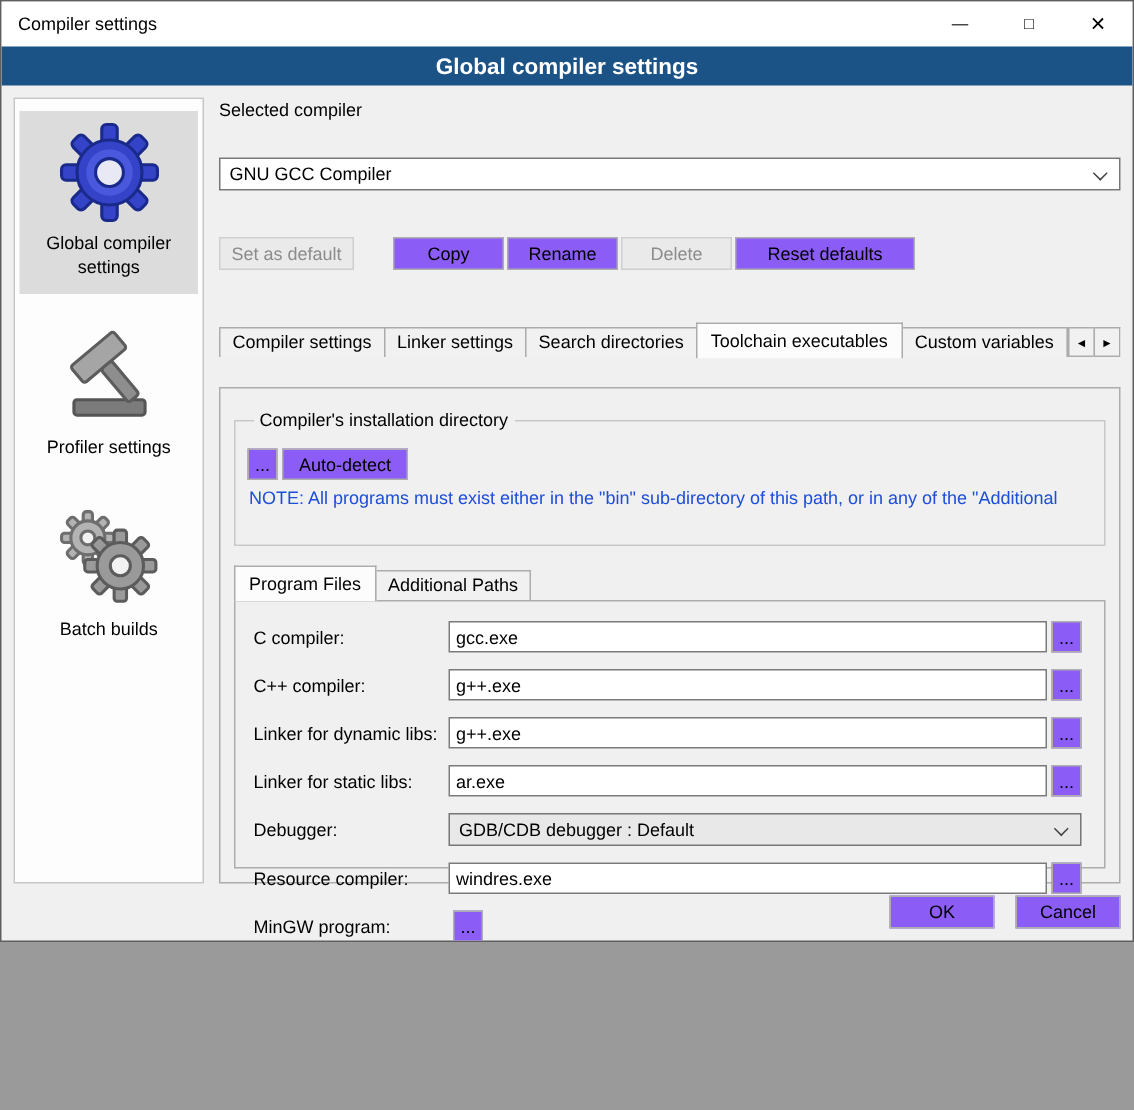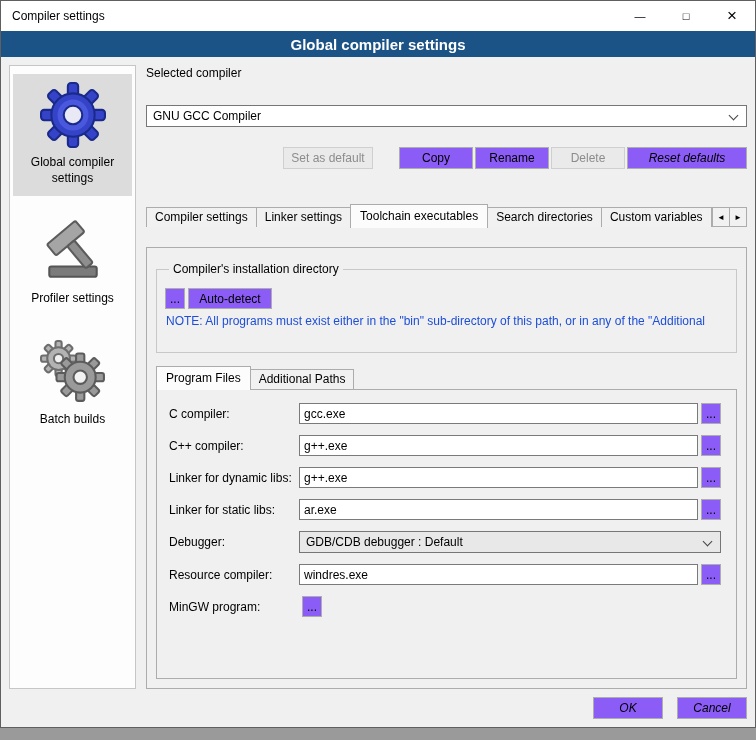--- a/index.html
+++ b/index.html
@@ -4,21 +4,21 @@
 <style>
   * { box-sizing: border-box; margin: 0; padding: 0; }
   html,body { background:#9a9a9a; }
   body {
     font-family: "Liberation Sans", sans-serif;
     font-size: 12px;
     color: #000;
     width: 756px; height: 740px;
   }
   .window {
-    width: 756px; height: 728px;
+    width: 756px; height: 628px;
     background: #f0f0f0;
     border: 1px solid #5f5f5f;
     display: flex; flex-direction: column;
     overflow: hidden;
   }
   
   .titlebar { height: 30px; background: #ffffff; display: flex; align-items: stretch; flex: 0 0 auto; }
   .titlebar .title { flex: 1; display: flex; align-items: center; padding-left: 11px; font-size: 12px; }
   .win-controls { display: flex; }
   .win-btn { width: 46px; display: flex; align-items: center; justify-content: center; color: #000; }
@@ -62,25 +62,25 @@
     transform: rotate(45deg);
   }
 
   .btn {
     height: 22px; background: #8b5cf6; border: 1px solid #adadad;
     display: flex; align-items: center; justify-content: center;
     white-space: nowrap;
   }
   .btn.disabled { background: #eaeaea; border-color: #cfcfcf; color: #8c8c8c; }
 
-  .btn-row { display: flex; justify-content: flex-end; margin-top: 0; gap: 2px; }
+  .btn-row { display: flex; justify-content: flex-start; margin-top: 11px; gap: 2px; }
   .b-set { width: 90px; }
   .b-copy { width: 74px; margin-left: 24px; }
   .b-ren, .b-del { width: 74px; }
-  .b-reset { width: 120px; font-style: italic; }
+  .b-reset { width: 120px; }
 
   
   .tabs-wrap { position: relative; height: 25px; overflow: hidden; z-index: 2; flex: 0 0 auto; }
   .tabs-wrap.outer { margin-top: 14px; }
   .tabs { display: flex; align-items: flex-end; height: 24px; white-space: nowrap; }
   .tab {
     height: 20px; line-height: 19px; padding: 0 8px;
     background: #f1f1f1; border: 1px solid #acacac; border-bottom: none;
     margin-left: -1px; flex: 0 0 auto;
   }
@@ -128,21 +128,21 @@
   .frow .flabel { width: 130px; flex: 0 0 auto; }
   .tinput {
     flex: 1; min-width: 0; height: 21px; border: 1px solid #7a7a7a; background: #fff;
     padding: 0 4px; font: inherit; color: #000;
   }
   .frow .dots { margin-left: 3px; }
   .frow .combo { flex: 1; height: 22px; }
 
   
   .footer { display: flex; justify-content: flex-end; gap: 14px; padding-top: 8px; flex: 0 0 auto; }
-  .footer .btn { width: 70px; font-style: italic; }
+  .footer .btn { width: 70px; }
 
   svg { display: block; }
 </style>
 </head>
 <body>
 
 <div class="window">
 
   <div class="titlebar">
     <span class="title">Compiler settings</span>
@@ -233,22 +233,22 @@
           <div class="btn b-copy">Copy</div>
           <div class="btn b-ren">Rename</div>
           <div class="btn disabled b-del">Delete</div>
           <div class="btn b-reset">Reset defaults</div>
         </div>
 
         <div class="tabs-wrap outer">
           <div class="tabs">
             <div class="tab">Compiler settings</div>
             <div class="tab">Linker settings</div>
+            <div class="tab">Search directories</div>
             <div class="tab active">Toolchain executables</div>
-            <div class="tab">Search directories</div>
             <div class="tab">Custom variables</div>
             <div class="tab">Buil</div>
           </div>
           <div class="tab-arrows">
             <div class="tab-arrow">
                 <span>◄</span>
               </div>
             <div class="tab-arrow">
                 <span>►</span>
               </div>

